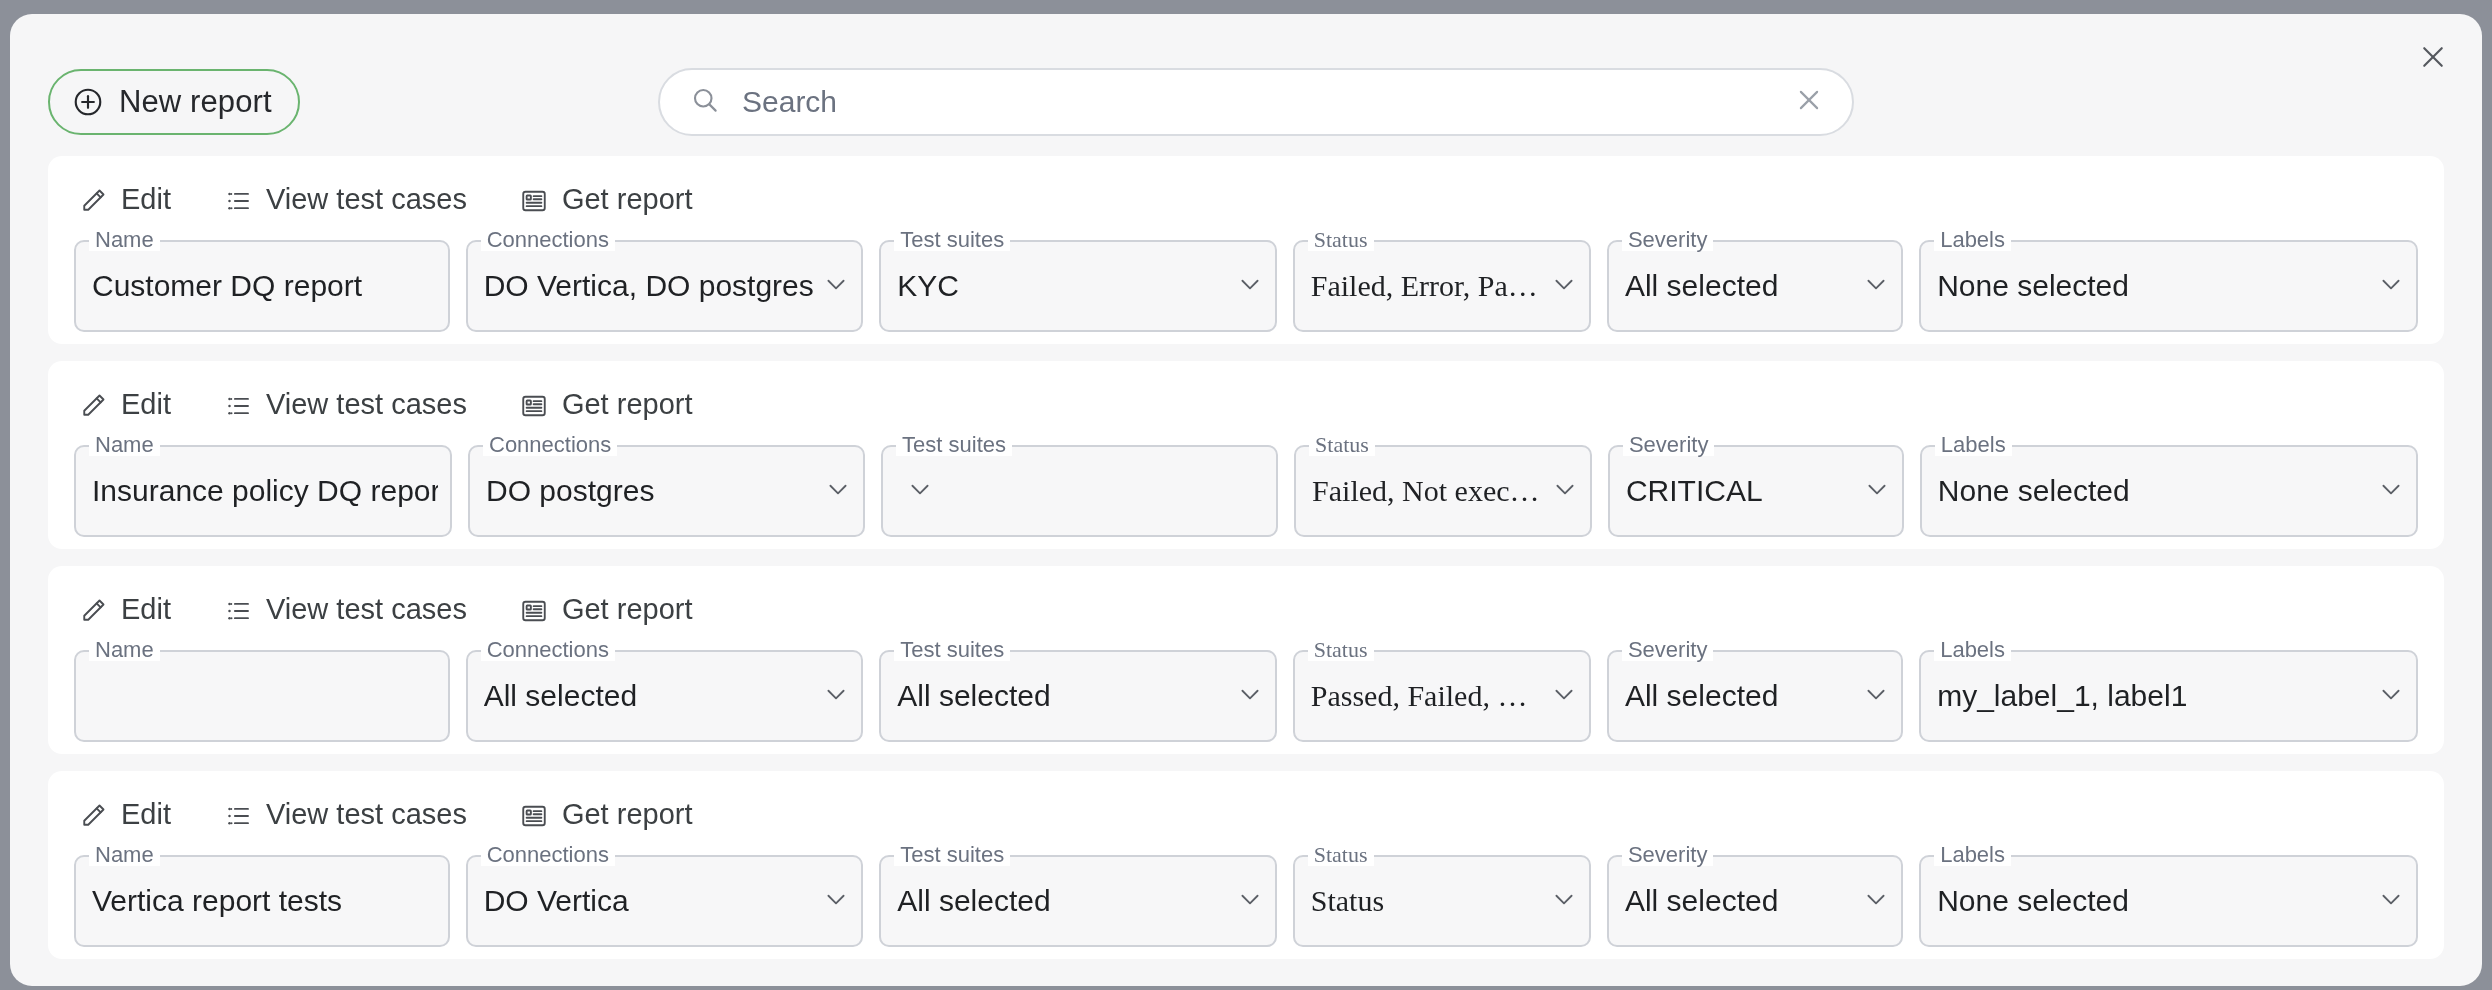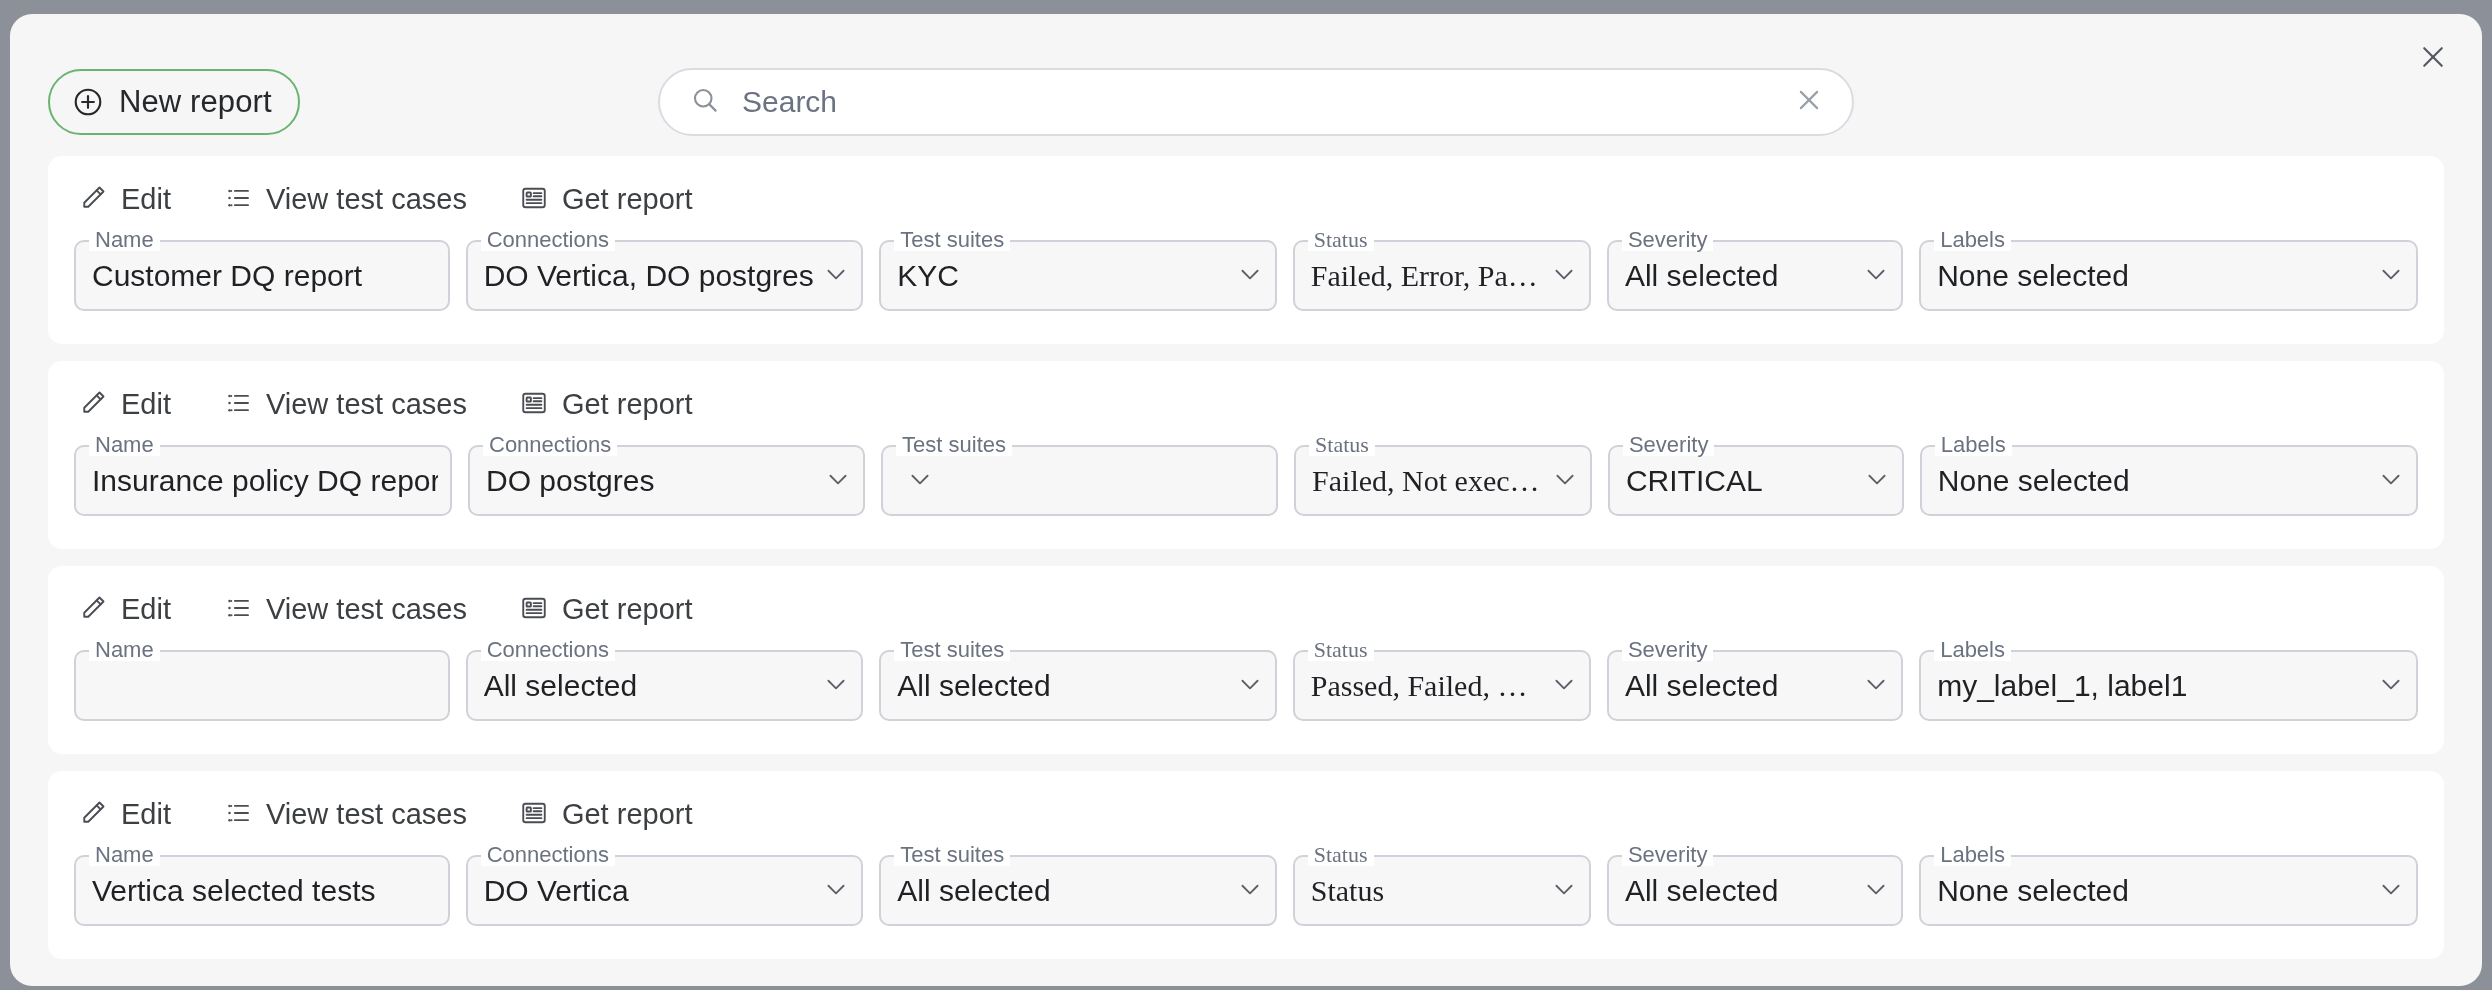--- a/index.html
+++ b/index.html
@@ -115,21 +115,21 @@
 
   
   .actions {
     display: flex;
     align-items: center;
     gap: 0;
     height: 46px;
   }
   .action {
     display: flex;
-    align-items: flex-start;
+    align-items: flex-end;
     gap: 13px;
     cursor: pointer;
     margin-right: 44px;
     padding: 2px 4px;
   }
   .action .act-label {
     font-size: 29px;
     color: #3c4043;
     white-space: nowrap;
   }
@@ -138,21 +138,21 @@
   
   .fields {
     display: flex;
     align-items: flex-start;
     gap: 16px;
     margin-top: 18px;
   }
 
   .field {
     position: relative;
-    height: 71px;
+    height: 92px;
     background: #f7f7f8;
     border: 2px solid #cfd2d8;
     border-radius: 10px;
     display: flex;
     align-items: center;
     padding: 0 12px 0 16px;
   }
   .field .fld-legend {
     position: absolute;
     top: -13px;
@@ -589,21 +589,21 @@
         </span>
         <span class="act-label">Get report</span>
       </div>
 
     </div>
 
     <div class="fields">
 
       <div class="field col-name">
         <span class="fld-legend">Name</span>
-        <span class="fld-value">Vertica selected tests</span>
+        <span class="fld-value">Vertica report tests</span>
       </div>
 
       <div class="field col-conn">
         <span class="fld-legend">Connections</span>
         <span class="fld-value">DO Vertica</span>
         <span>
           <svg class="chev" viewBox="0 0 24 24" fill="none" stroke="#5b5f66" stroke-width="1.7" stroke-linecap="round" stroke-linejoin="round">
             <polyline points="5,9 12,16 19,9"></polyline>
           </svg>
         </span>

